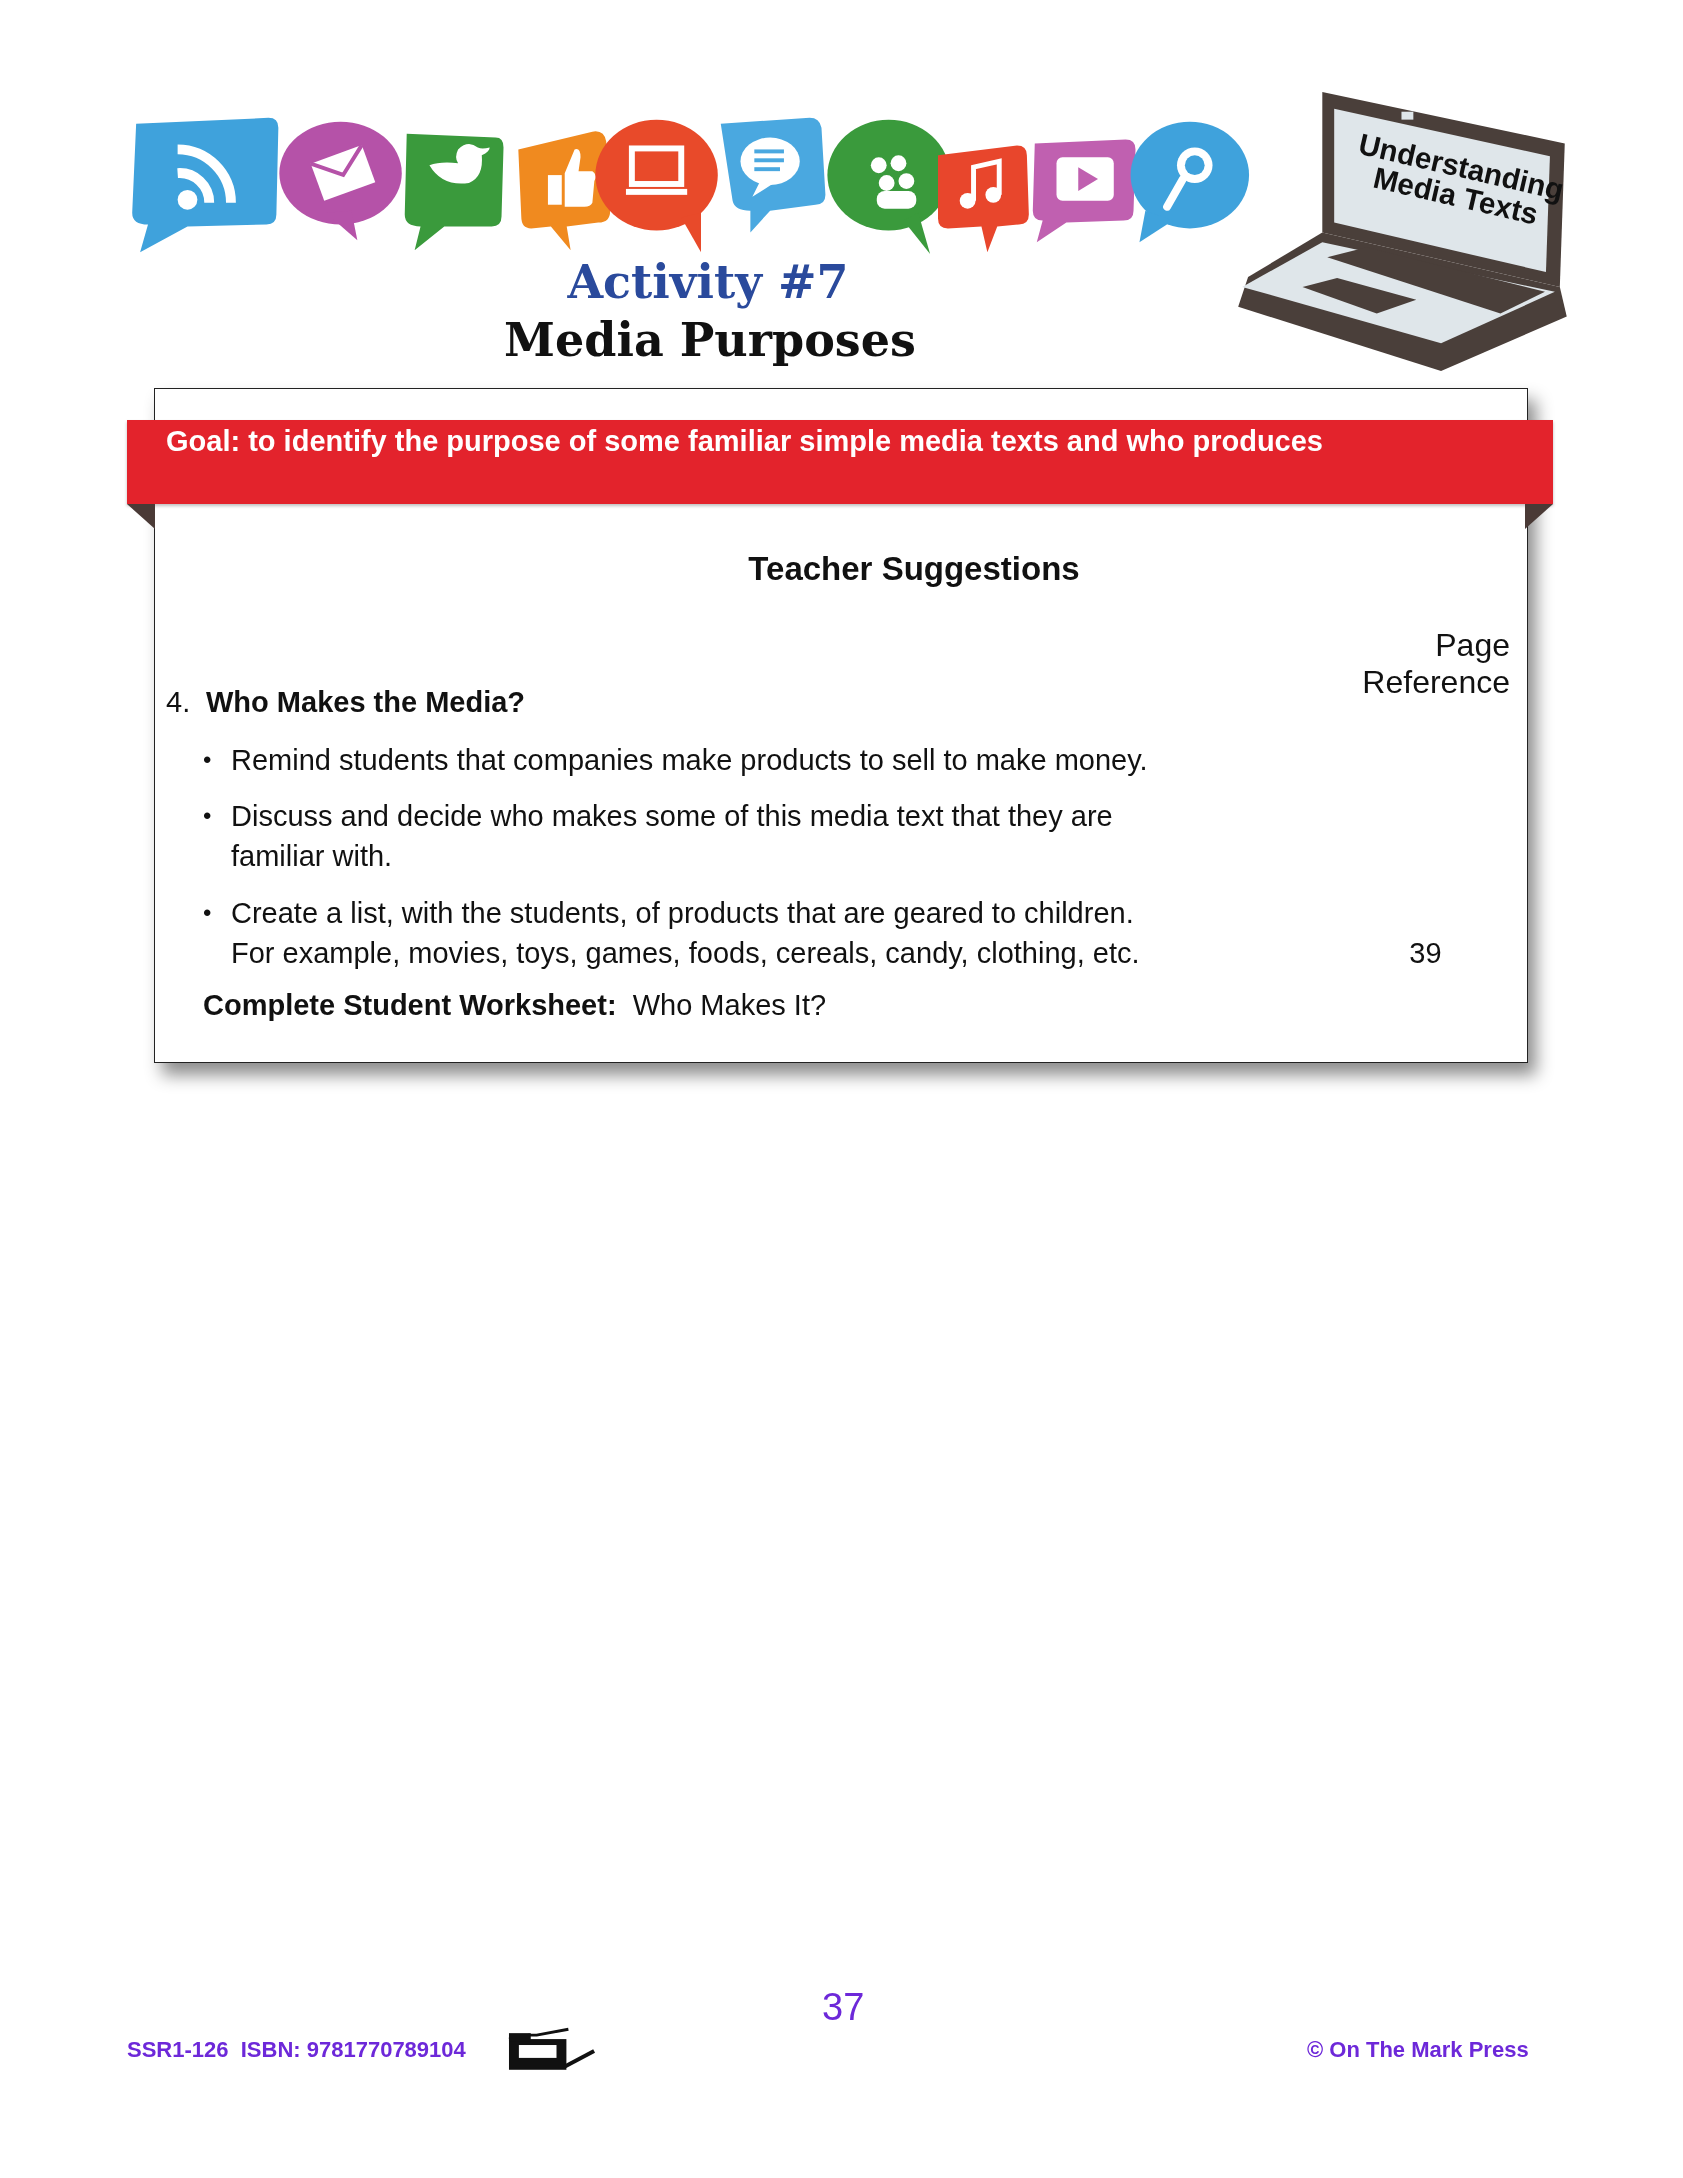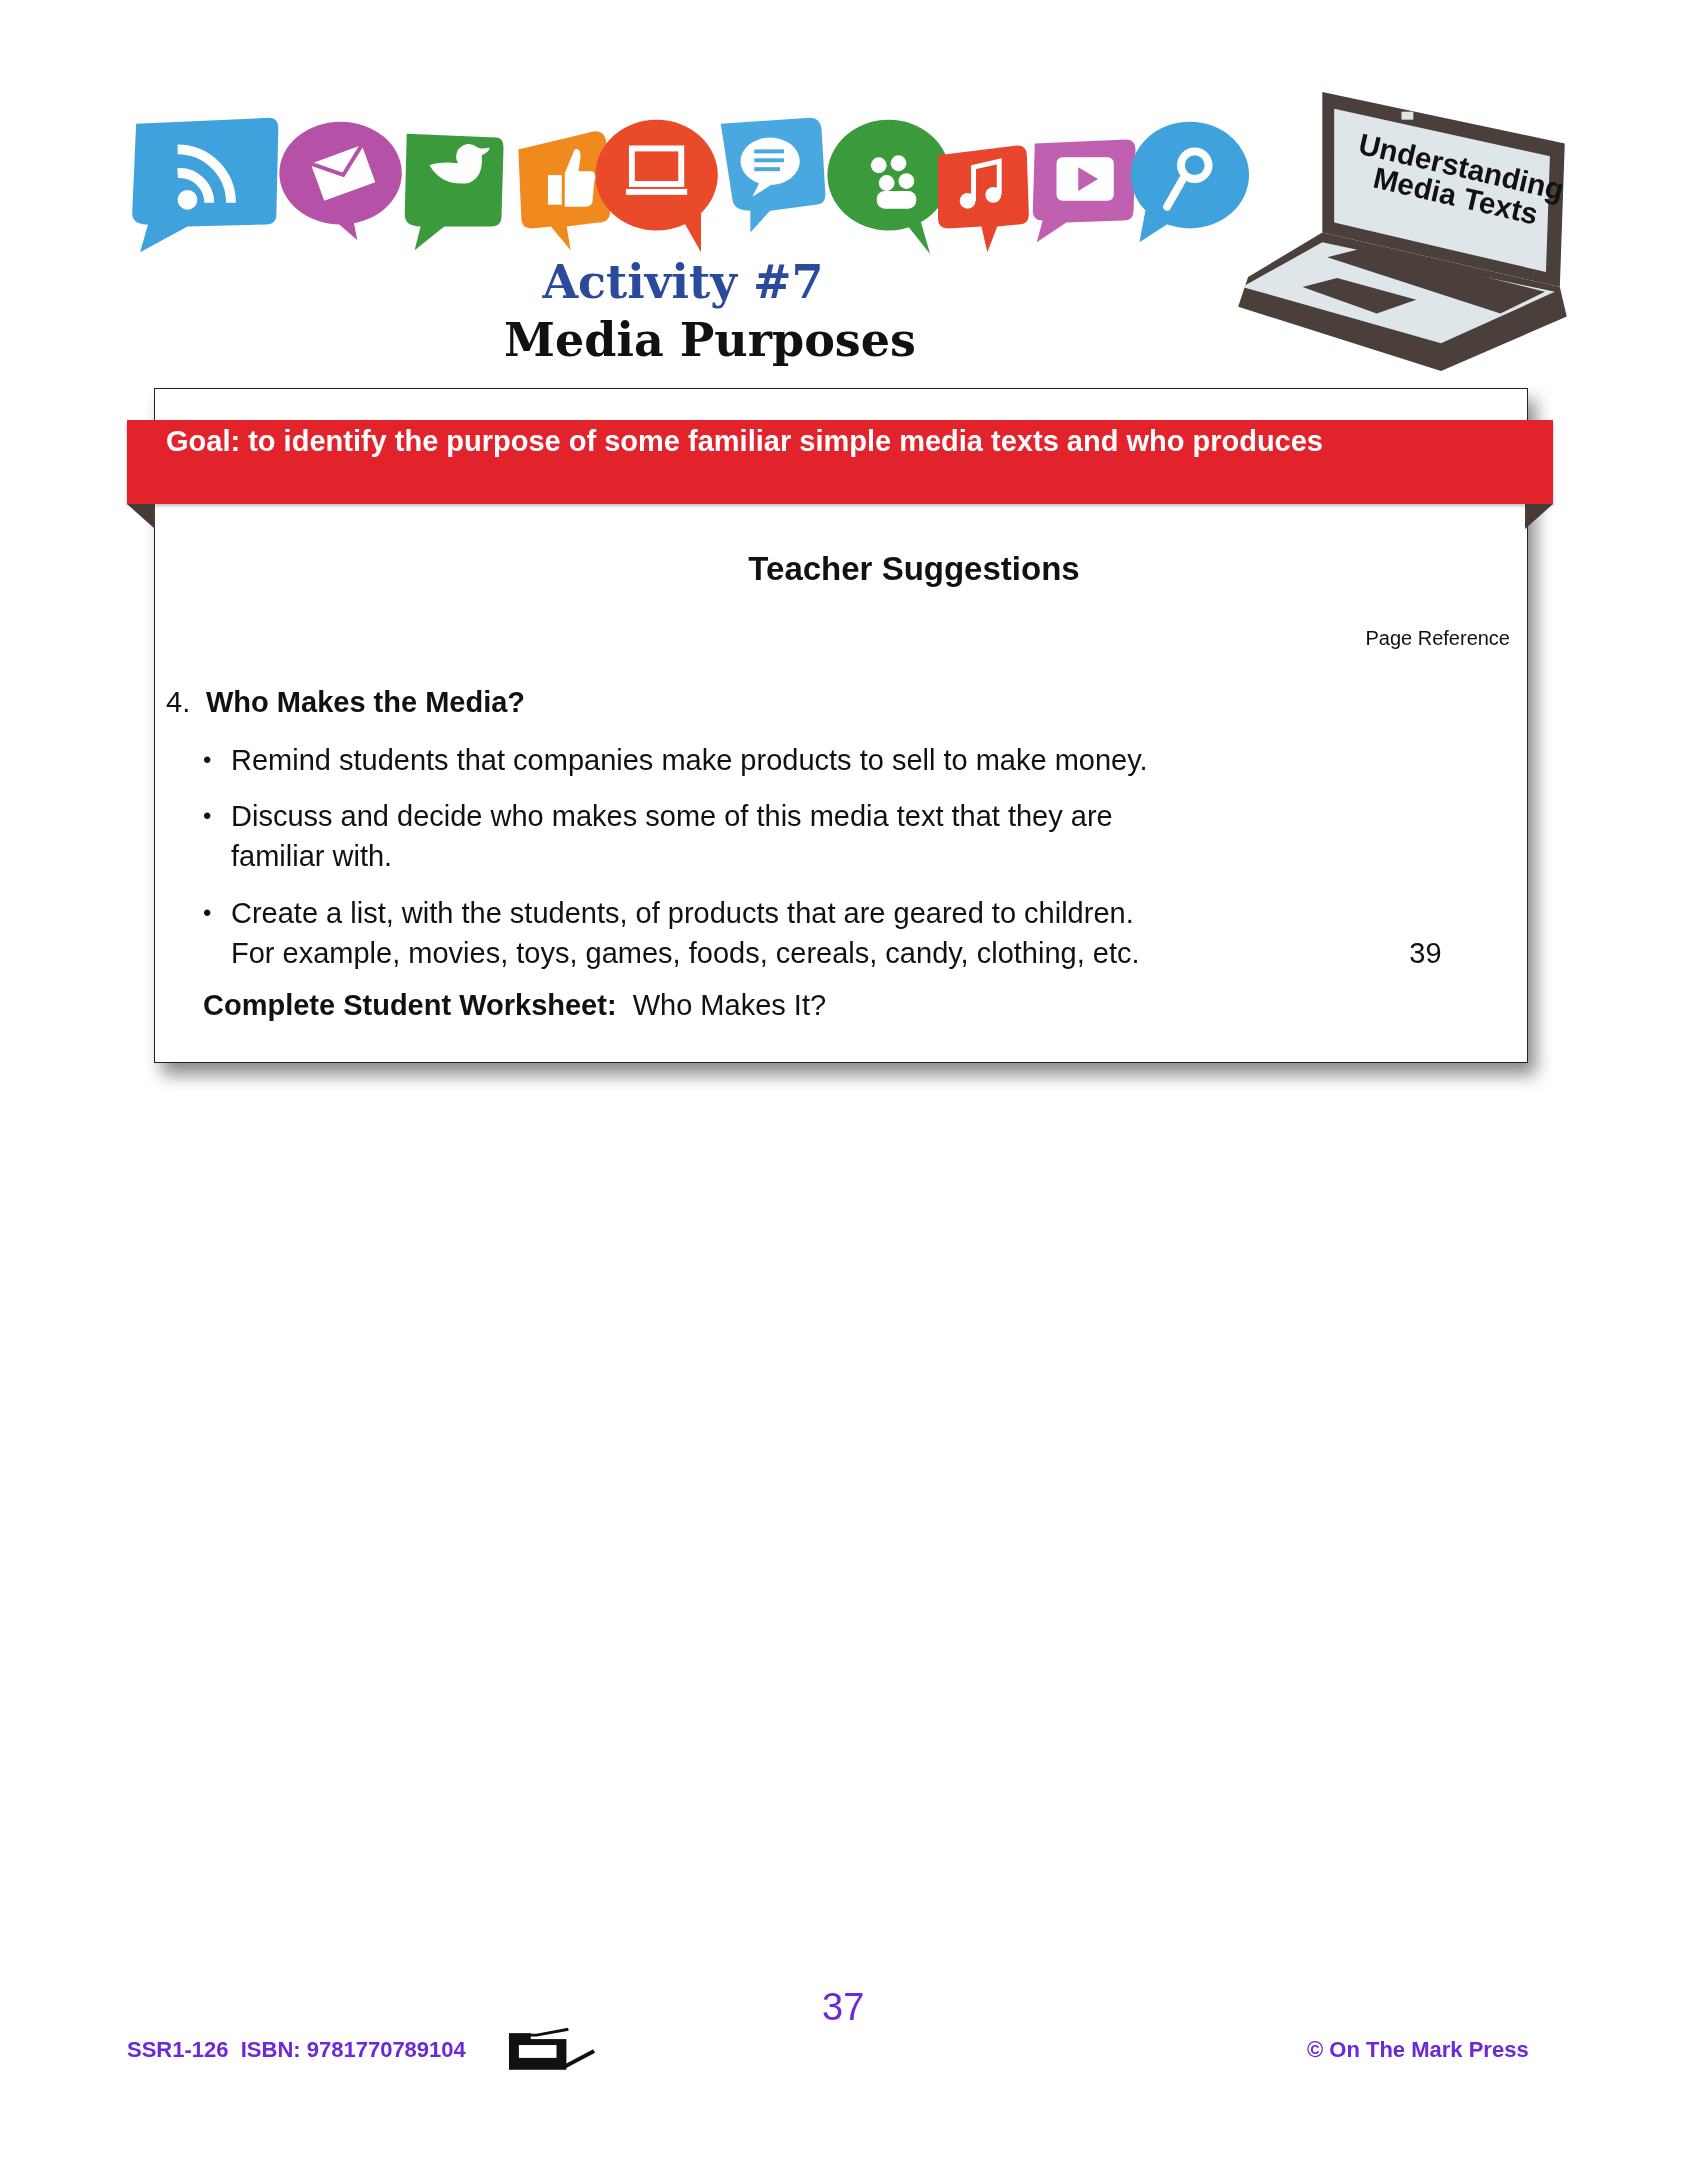--- a/index.html
+++ b/index.html
@@ -13,20 +13,21 @@
   #bubbles { left: 127px; top: 104px; width: 1148px; height: 158px; }
 
   
   #laptop { left: 1228px; top: 84px; width: 342px; height: 287px; }
 
   
   #activity-title {
     left: 0; width: 1366px; top: 255px; text-align: center;
     font-family: "DejaVu Serif", serif; font-weight: bold; font-size: 46px; color: #2a4a9c;
     letter-spacing: 0px;
+    padding-left: 25px;
   }
   #page-title {
     left: 0; width: 1366px; top: 313px; text-align: center;
     font-family: "DejaVu Serif", serif; font-weight: bold; font-size: 46px; color: #111; padding-left: 27px;
   }
 
   
   #suggestion-box {
     left: 154px; top: 388px; width: 1372px; height: 673px;
     border: 1.5px solid #222; background: #fff;
@@ -46,21 +47,21 @@
     color: #ffffff;
   }
   #goal-text .line2 { display: block; padding-left: 83px; }
 
   #teacher-heading {
     left: 154px; width: 1520px; top: 550px; text-align: center;
     font-weight: bold; font-size: 33px; color: #111;
   }
   #page-ref-header {
     left: 1287px; width: 223px; top: 627px; text-align: right;
-    font-size: 20px; color: #111;
+    font-size: 32px; color: #111;
   }
   #section-heading {
     left: 166px; top: 686px; font-size: 29px; color: #111;
   }
   #section-heading .num { display: inline-block; width: 40px; }
   #section-heading .title { font-weight: bold; }
 
   .bullet {
     left: 203px; width: 1069px; font-size: 29px; line-height: 40px; color: #111;
   }

